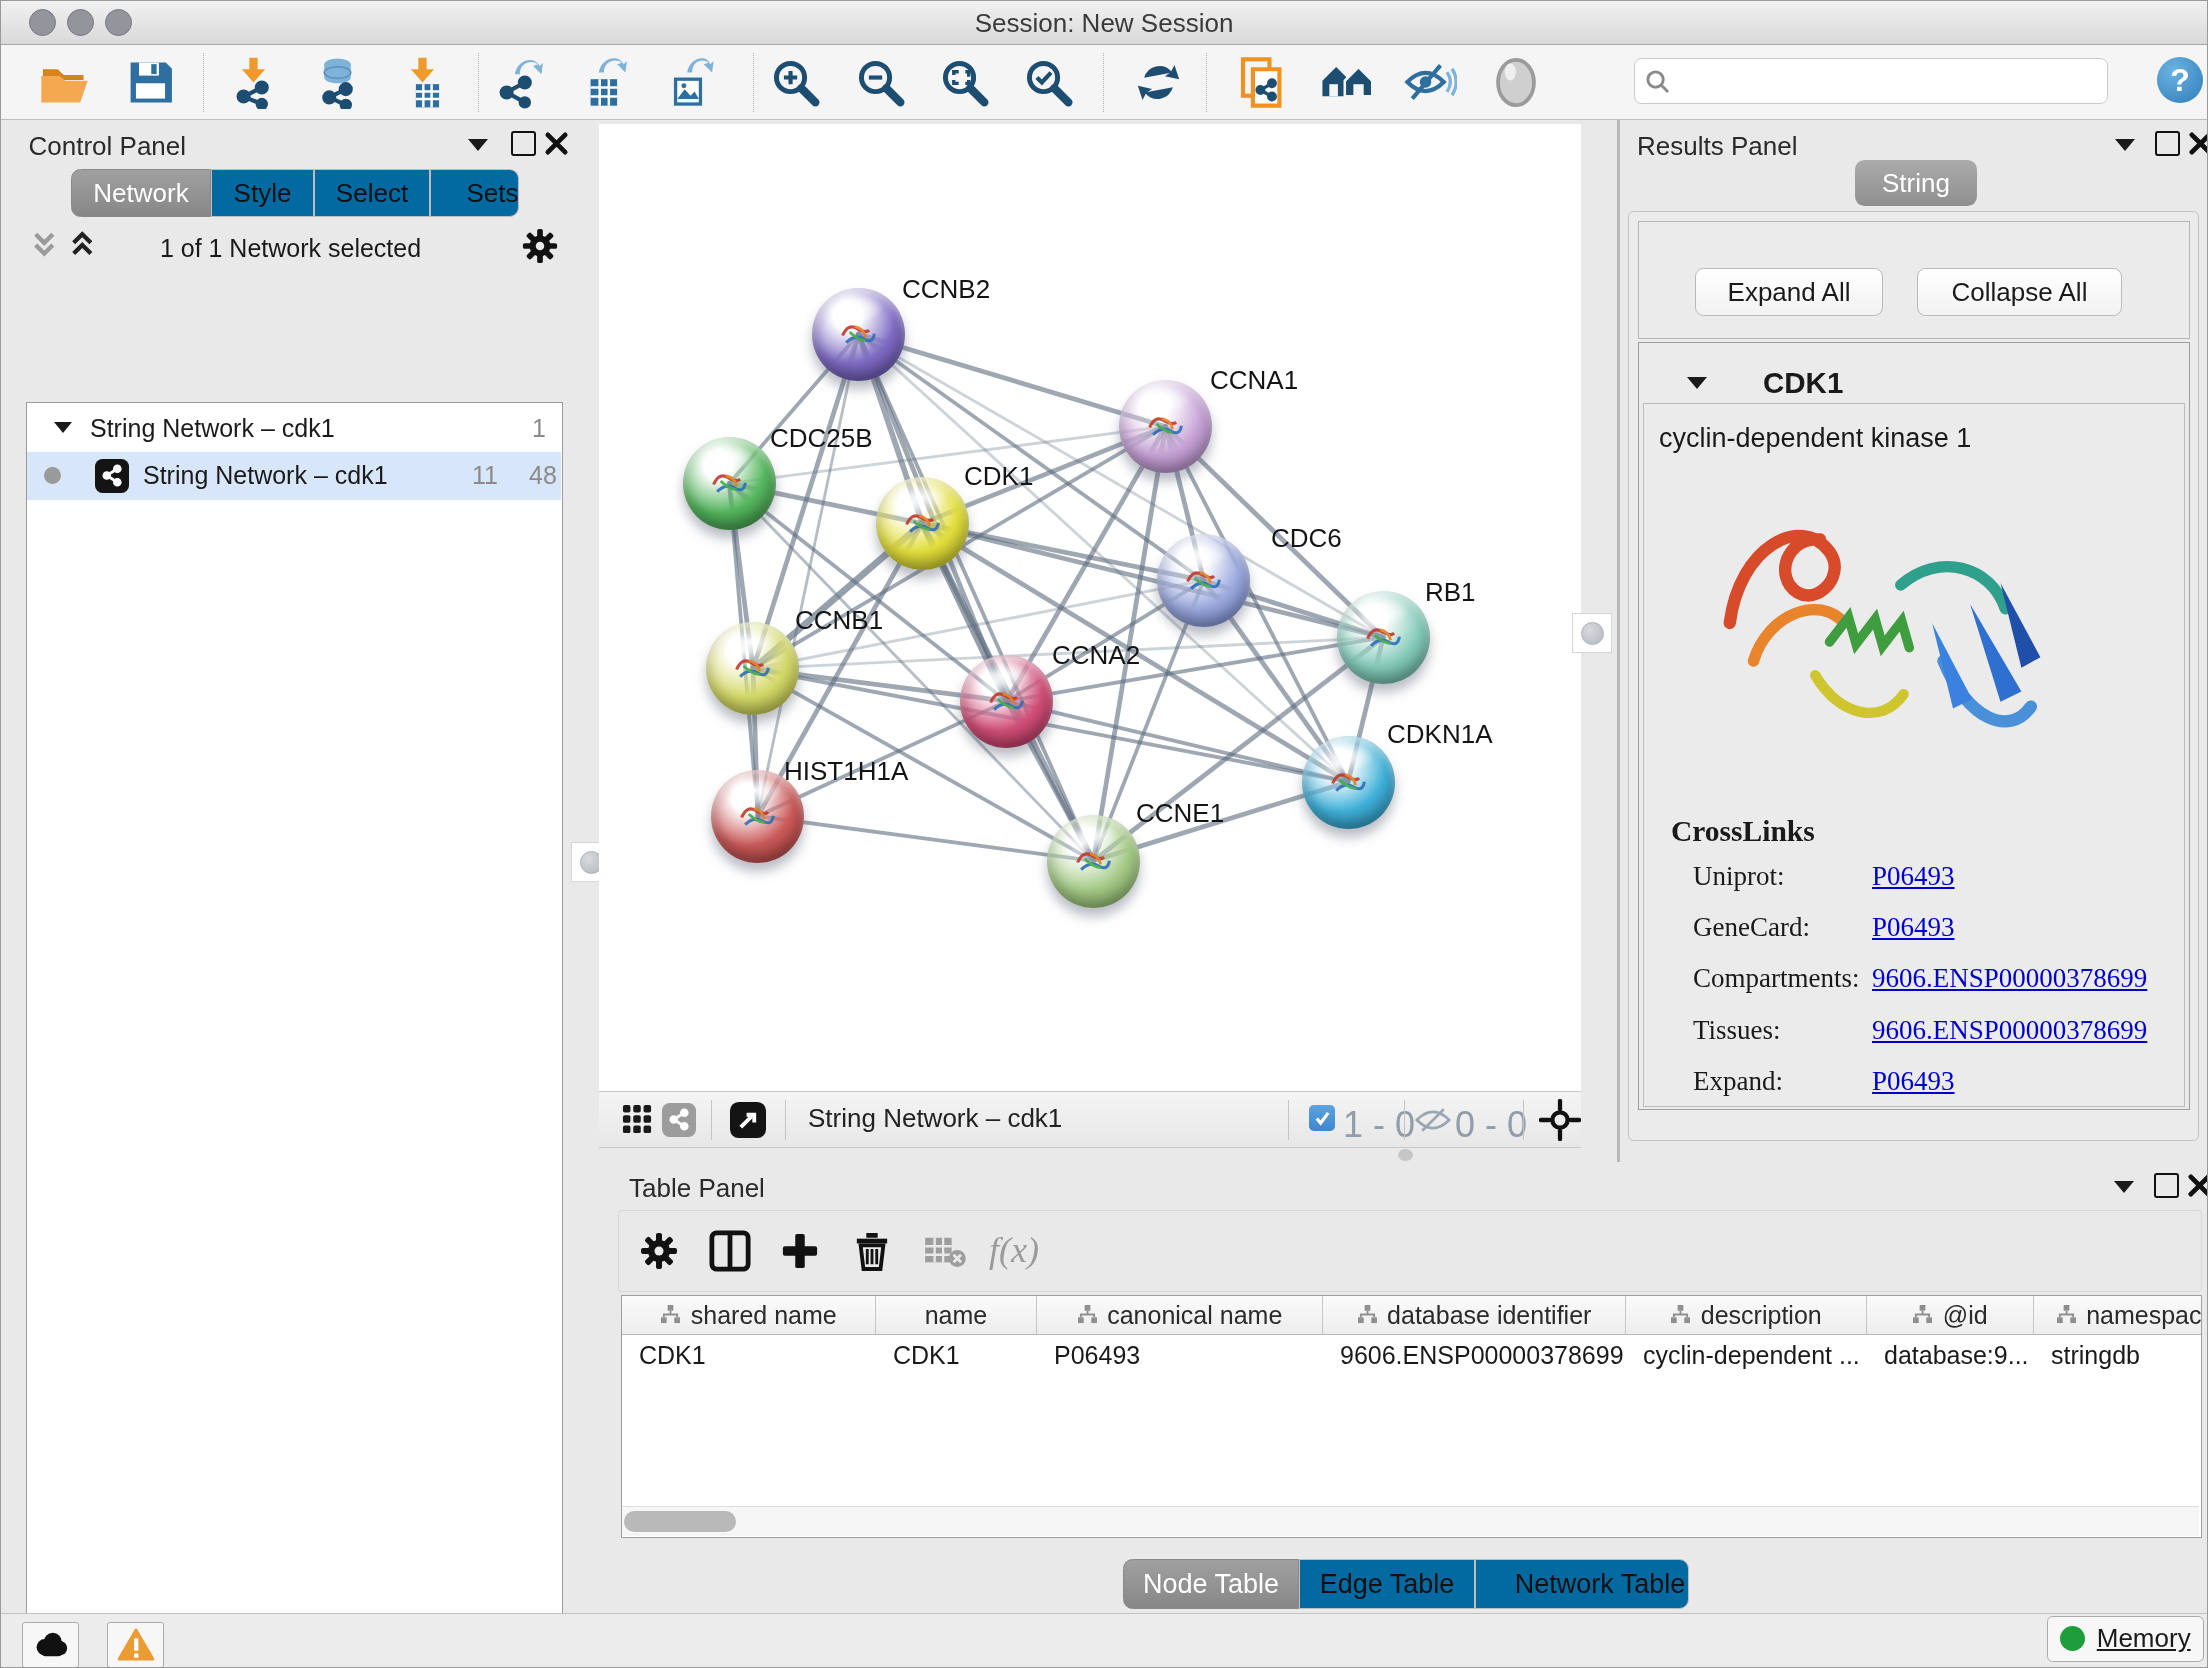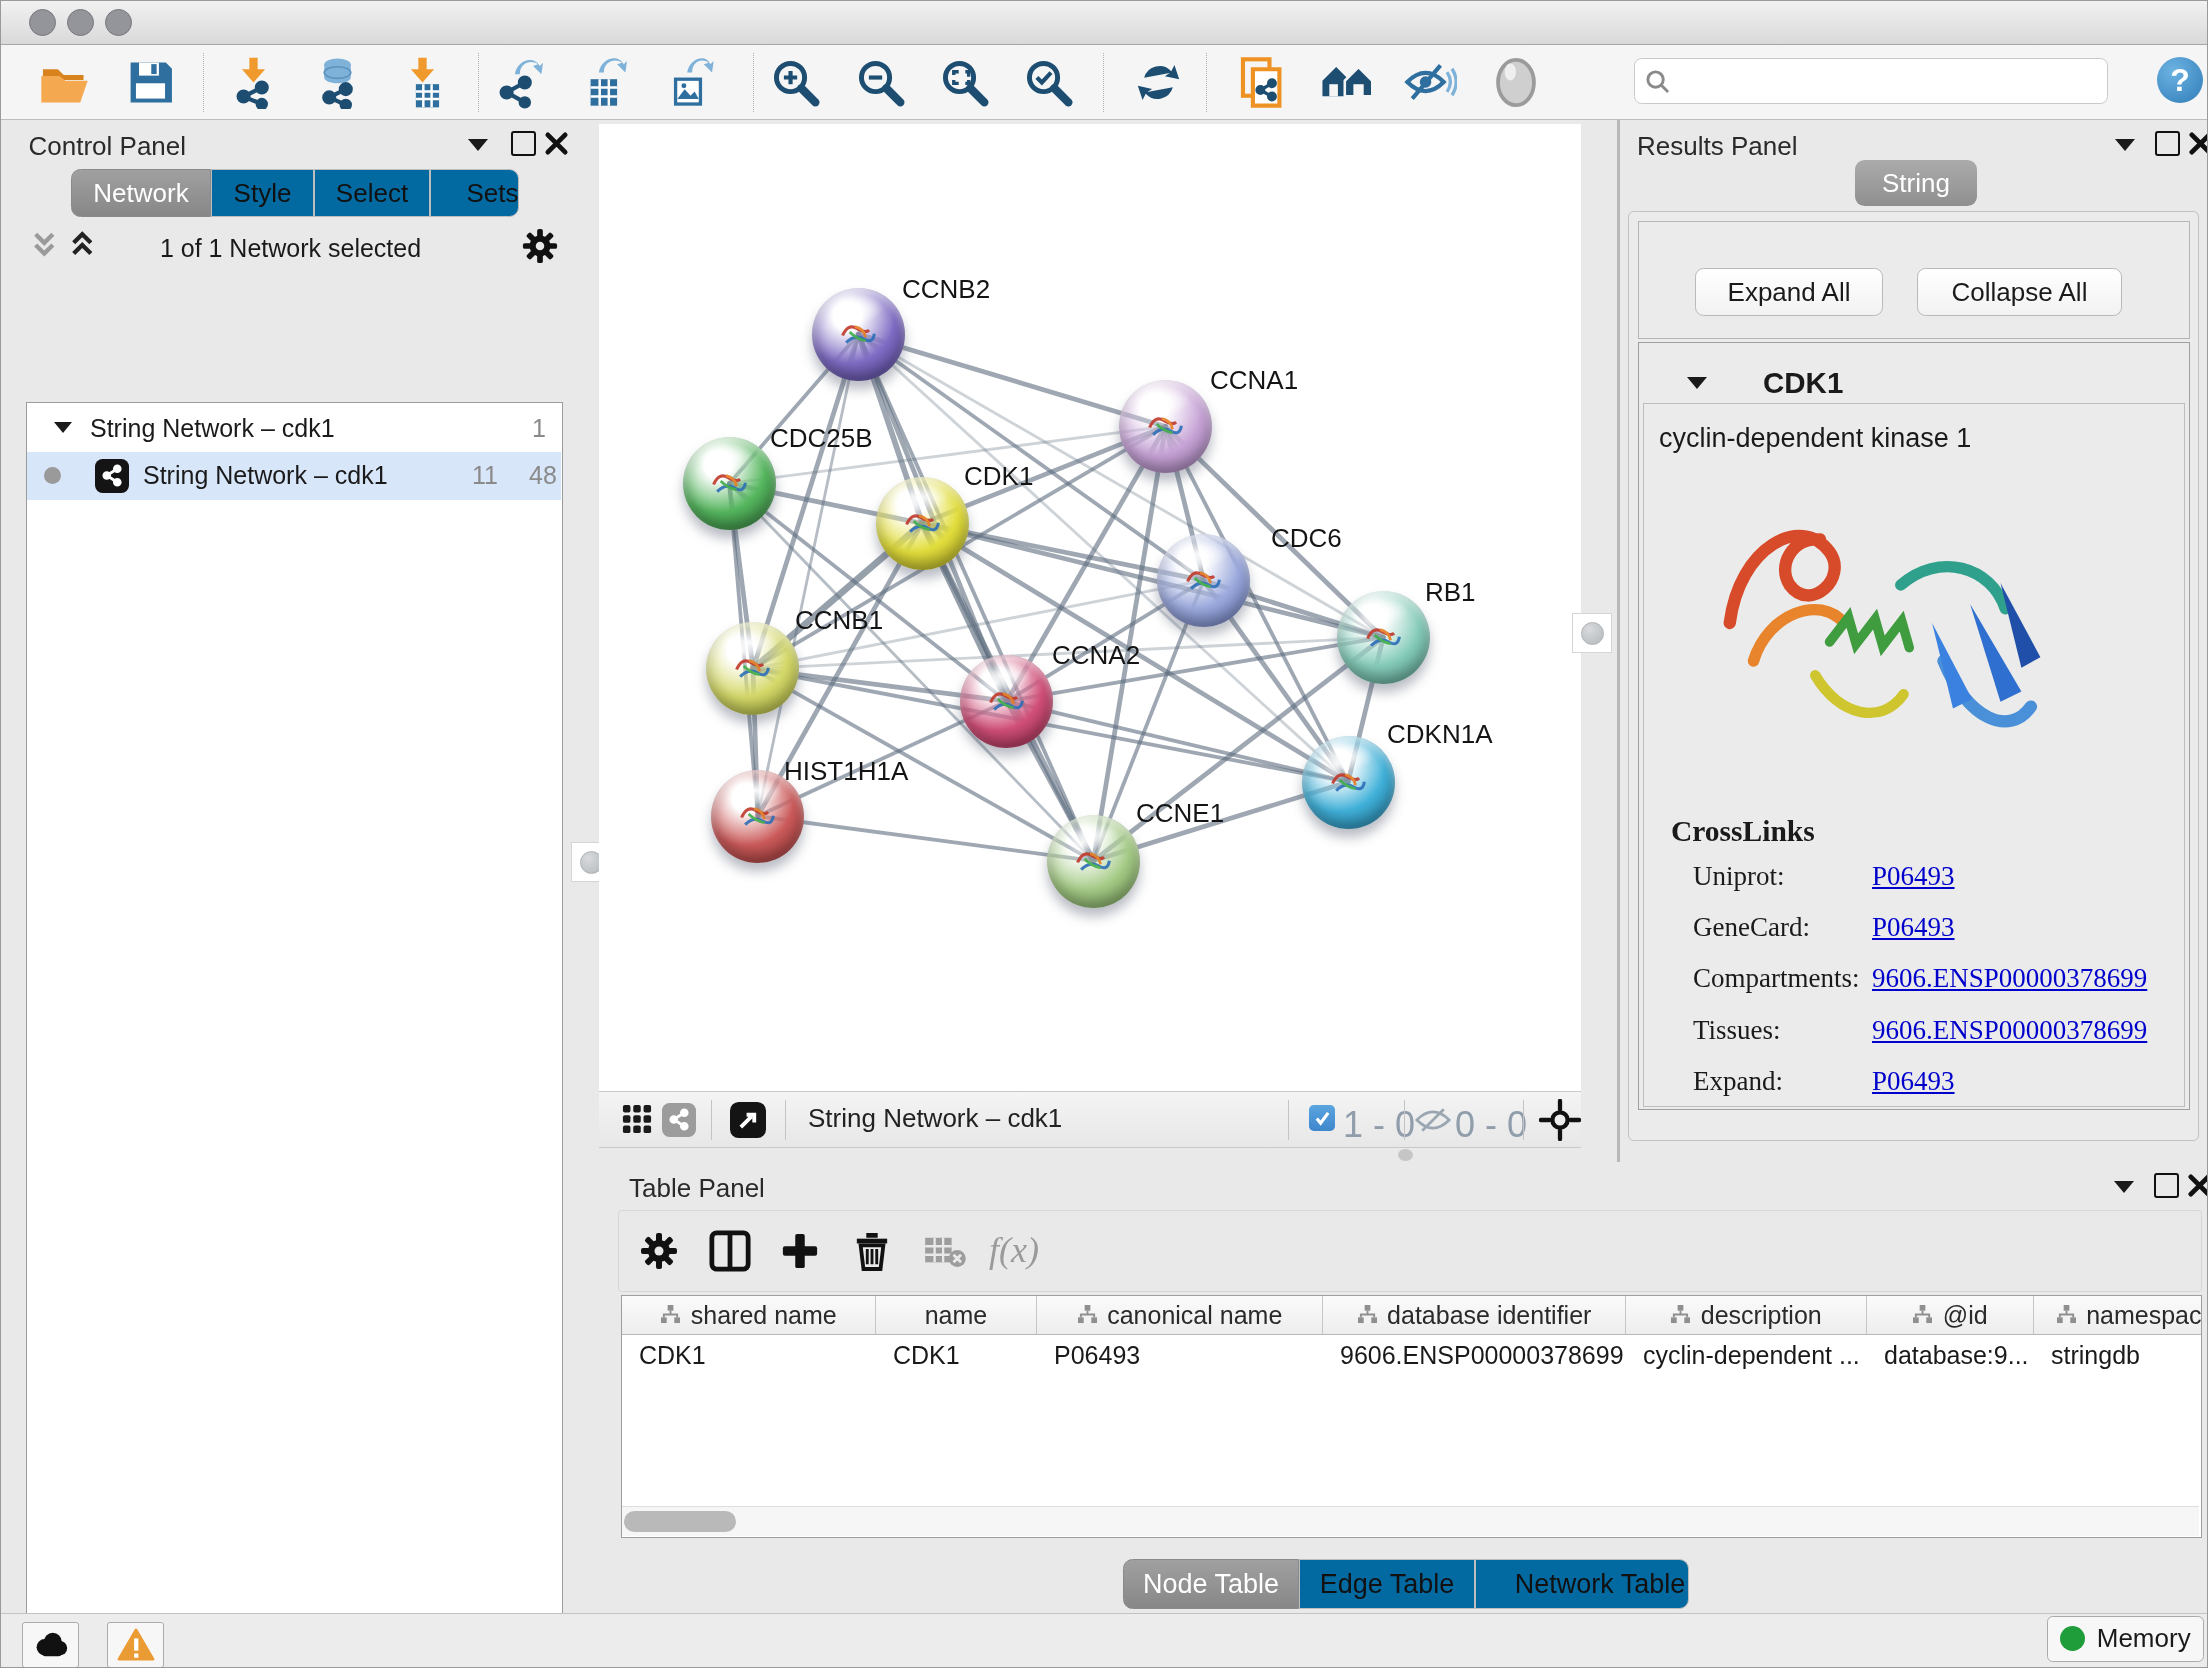--- a/index.html
+++ b/index.html
@@ -85,32 +85,33 @@
   .trow{position:absolute;left:0;top:40px;width:1807px;height:38px;display:flex;}
   .td{height:38px;padding-left:17px;font-size:25px;display:flex;align-items:center;box-sizing:border-box;overflow:hidden;white-space:nowrap;}
   .hscroll{position:absolute;left:0;top:210px;width:1577px;height:28.5px;background:#f6f6f6;border-top:1px solid #dedede;}
   .hthumb{position:absolute;left:1.9px;top:3.8px;width:112px;height:21px;border-radius:10.5px;background:#b9b9b9;}
 
   
   .statusbar{left:0;top:1613px;width:2208px;height:55px;background:#ececec;border-top:1px solid #c2c2c2;}
   .st-btn{top:7.6px;width:57px;height:46px;background:#f7f7f7;border:1.9px solid #ababab;border-radius:2.9px;
     display:flex;align-items:center;justify-content:center;cursor:pointer;box-sizing:border-box;}
   .mem-btn{left:2047px;top:1.9px;width:157px;height:46px;background:#f7f7f7;border:1.9px solid #ababab;border-radius:5.7px;
-    display:flex;align-items:center;justify-content:center;gap:11.4px;font-size:26px;cursor:pointer;box-sizing:border-box;}
+    display:flex;align-items:center;justify-content:center;gap:11.4px;font-size:26px;cursor:pointer;box-sizing:border-box;text-decoration:underline;}
   .greendot{width:25px;height:25px;border-radius:50%;background:#1f9d3a;}
 </style>
 </head>
 <body>
 
 <div class="frame"></div>
 
 <div class="abs titlebar">
   <div class="abs tl" style="left:28.5px"></div>
   <div class="abs tl" style="left:67px"></div>
   <div class="abs tl" style="left:105px"></div>
+  <div class="abs title-text">Session: New Session</div>
 </div>
 
 <div class="abs toolbar">
   <div class="abs tbi" style="left:37px">
     <svg width="53" height="53" viewBox="0 0 64 64">
         <path d="M6 16h18l7 7h24v6H6z" fill="#d9831f"></path>
         <path d="M4 24h22l7 6h27l-9 26H4z" fill="#f4a850"></path>
       </svg>
   </div>
   <div class="abs tbi" style="left:123px">

